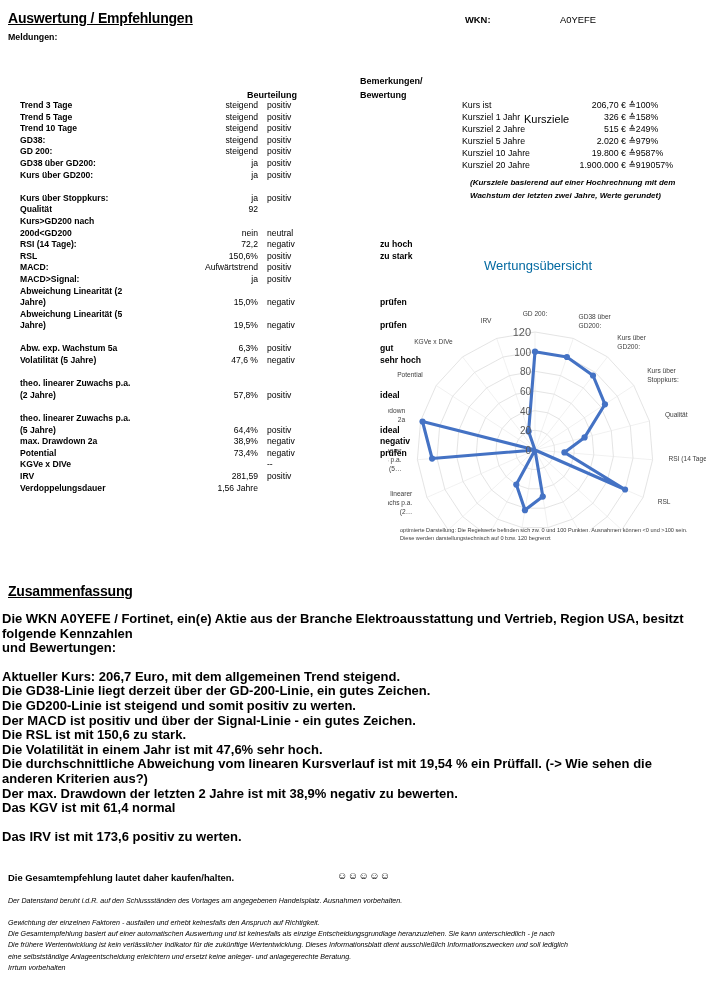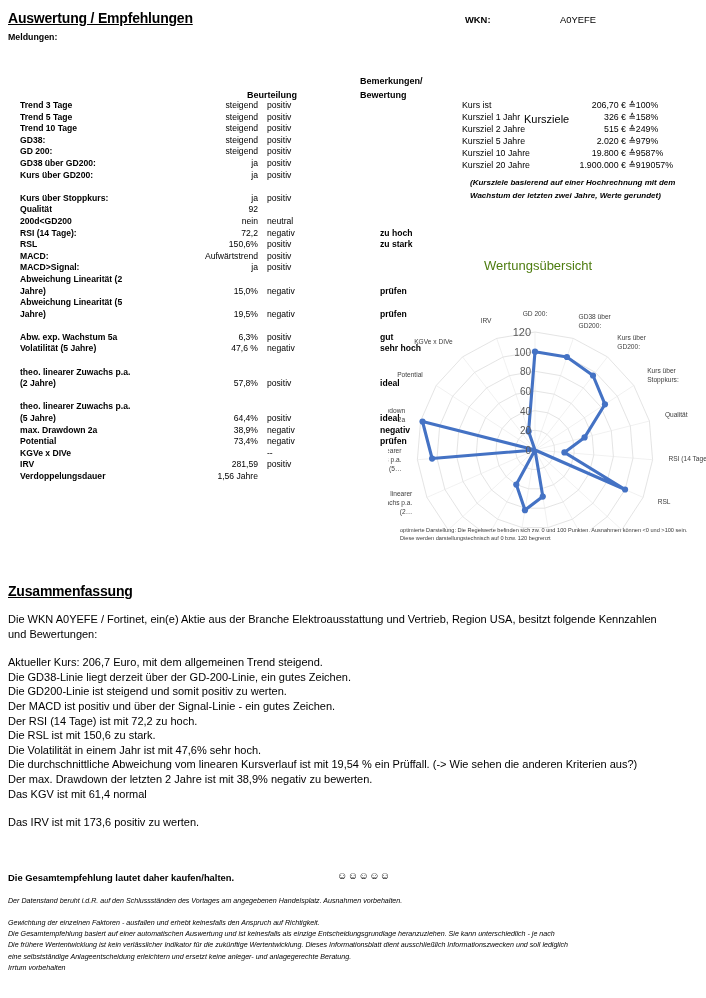--- a/index.html
+++ b/index.html
@@ -45,31 +45,31 @@
   .kzrow { position: relative; height: 12.1px; }
   .kz-lab { position: absolute; left: 0; }
   .kz-val { position: absolute; left: 92px; width: 150px; text-align: left; }
   .kz-num { display: inline-block; width: 72px; text-align: right; }
   .kz-note { font-style: italic; font-size: 8px; font-weight: bold; }
 
   
   .radar-wrap { position: absolute; left: 388px; top: 258px; width: 318px; height: 300px; }
   .radar-title {
     position: absolute; left: 96px; top: 0;
-    font-size: 13px; color: #4d7c0f; font-family: "Liberation Sans", sans-serif;
+    font-size: 13px; color: #0369a1; font-family: "Liberation Sans", sans-serif;
   }
   .radar-svg { position: absolute; left: 0; top: 22px; }
   .radar-note {
     position: absolute; left: 12px; top: 268px; width: 296px;
     font-size: 5.6px; color: #3b3b3b; white-space: normal; line-height: 1.5;
   }
 
   
   .sum-head { position: absolute; left: 8px; top: 583px; }
-  .sum-body { position: absolute; left: 8px; top: 612px; width: 690px; font-size: 11px; line-height: 14.6px; }
+  .sum-body { position: absolute; left: 2px; top: 612px; width: 690px; font-size: 13px; line-height: 14.6px; font-weight: bold; }
   .sum-body p { margin: 0; }
   .gap { height: 14px; }
 
   .reco { position: absolute; left: 8px; top: 872px; font-size: 9.4px; font-weight: bold; }
   .smileys { position: absolute; left: 337px; top: 870px; font-size: 10px; letter-spacing: 0.5px; }
 
   
   .disc { position: absolute; left: 8px; width: 690px; font-style: italic; font-size: 7.1px; line-height: 11.2px; }
   .disc p { margin: 0; }
   .d1 { top: 896px; }
@@ -140,20 +140,26 @@
       </div>
       <div class="trow">
         <div class="c-label">Kurs über Stoppkurs:</div>
         <div class="c-val">ja</div>
         <div class="c-beur">positiv</div>
         <div class="c-bem"></div>
       </div>
       <div class="trow">
         <div class="c-label">Qualität</div>
         <div class="c-val">92</div>
+        <div class="c-beur"></div>
+        <div class="c-bem"></div>
+      </div>
+      <div class="trow">
+        <div class="c-label">Kurs&gt;GD200 nach</div>
+        <div class="c-val"></div>
         <div class="c-beur"></div>
         <div class="c-bem"></div>
       </div>
       <div class="trow">
         <div class="c-label">200d&lt;GD200</div>
         <div class="c-val">nein</div>
         <div class="c-beur">neutral</div>
         <div class="c-bem"></div>
       </div>
       <div class="trow">
@@ -409,21 +415,20 @@
 
   <div class="sum-body">
     <p>Die WKN A0YEFE / Fortinet, ein(e) Aktie aus der Branche Elektroausstattung und Vertrieb, Region USA, besitzt folgende Kennzahlen</p>
     <p>und Bewertungen:</p>
     <div class="gap"></div>
     <div id="summary-lines">
         <p>Aktueller Kurs: 206,7 Euro, mit dem allgemeinen Trend steigend.</p>
         <p>Die GD38-Linie liegt derzeit über der GD-200-Linie, ein gutes Zeichen.</p>
         <p>Die GD200-Linie ist steigend und somit positiv zu werten.</p>
         <p>Der MACD ist positiv und über der Signal-Linie - ein gutes Zeichen.</p>
-        <p>Der RSI (14 Tage) ist mit 72,2 zu hoch.</p>
         <p>Die RSL ist mit 150,6 zu stark.</p>
         <p>Die Volatilität in einem Jahr ist mit 47,6% sehr hoch.</p>
         <p>Die durchschnittliche Abweichung vom linearen Kursverlauf ist mit 19,54 % ein Prüffall. (-&gt; Wie sehen die anderen Kriterien aus?)</p>
         <p>Der max. Drawdown der letzten 2 Jahre ist mit  38,9% negativ zu bewerten.</p>
         <p>Das KGV ist mit 61,4 normal</p>
       </div>
     <div class="gap"></div>
     <p>Das IRV ist mit 173,6 positiv zu werten.</p>
   </div>
 

